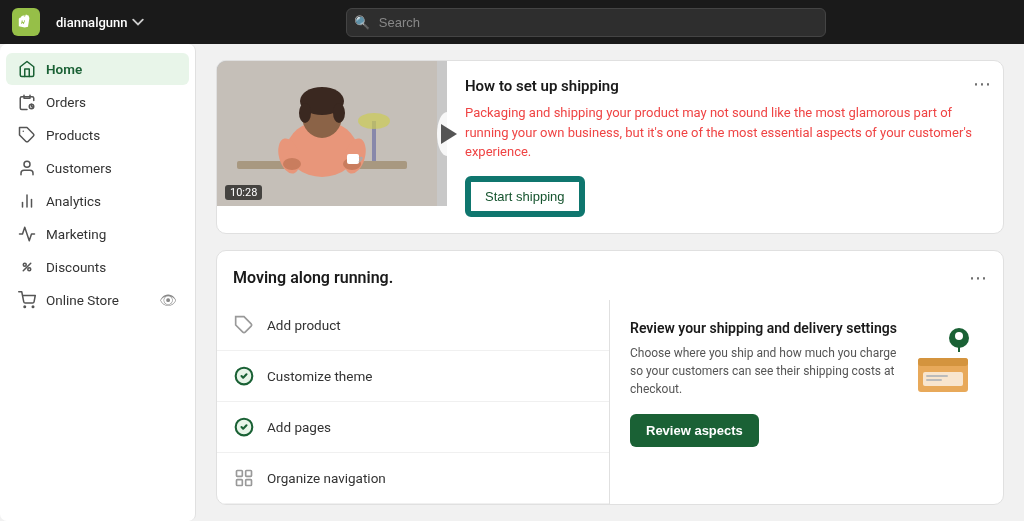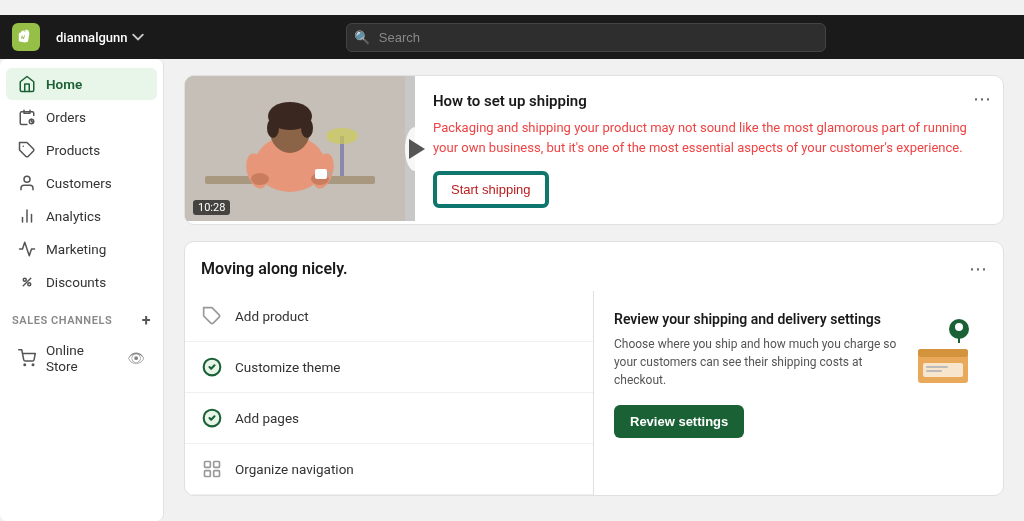--- a/index.html
+++ b/index.html
@@ -1,33 +1,33 @@
 <!DOCTYPE html>
 <html><head>
   <meta charset="utf-8">
   <style>
     * { box-sizing: border-box; margin: 0; padding: 0; }
     body { font-family: -apple-system, BlinkMacSystemFont, 'Segoe UI', Roboto, sans-serif; background: #f1f1f1; display: flex; flex-direction: column; height: 521px; overflow: hidden; }
 
     
-    .topbar { height: 44px; background: #1a1a1a; display: flex; align-items: center; padding: 0 12px; gap: 16px; flex-shrink: 0; margin-top: 15px; }
+    .topbar { height: 44px; background: #1a1a1a; display: flex; align-items: center; padding: 0 12px; gap: 16px; flex-shrink: 0; }
     .topbar-logo { width: 28px; height: 28px; background: #96bf48; border-radius: 6px; display: flex; align-items: center; justify-content: center; flex-shrink: 0; }
     .topbar-logo svg { width: 18px; height: 18px; }
     .topbar-store { color: #fff; font-size: 13px; font-weight: 500; display: flex; align-items: center; gap: 4px; cursor: pointer; }
     .topbar-store svg { width: 12px; height: 12px; fill: #ccc; }
     .topbar-search { flex: 1; max-width: 480px; margin: 0 auto; position: relative; }
     .topbar-search input { width: 100%; background: #2e2e2e; border: 1px solid #444; border-radius: 6px; color: #ccc; font-size: 13px; padding: 6px 12px 6px 32px; outline: none; }
     .topbar-search input::placeholder { color: #888; }
     .search-icon-wrap { position: absolute; left: 9px; top: 50%; transform: translateY(-50%); color: #888; font-size: 13px; }
 
     
     .main-layout { display: flex; flex: 1; overflow: hidden; }
 
     
-    .sidebar { width: 164px; background: #fff; border-right: 1px solid #e0e0e0; flex-shrink: 0; overflow-y: auto; padding: 8px 0; border-radius: 7px; }
+    .sidebar { width: 196px; background: #fff; border-right: 1px solid #e0e0e0; flex-shrink: 0; overflow-y: auto; padding: 8px 0; border-radius: 7px; }
     .sidebar-item { display: flex; align-items: center; gap: 10px; padding: 7px 12px; cursor: pointer; border-radius: 6px; margin: 1px 6px; font-size: 13.5px; color: #333; text-decoration: none; }
     .sidebar-item.active { background: #e8f5e9; color: #1a6135; font-weight: 600; }
     .sidebar-item.active .sidebar-icon { color: #1a6135; }
     .sidebar-icon { width: 18px; height: 18px; display: flex; align-items: center; justify-content: center; flex-shrink: 0; color: #555; }
     .sidebar-section-label { font-size: 11px; font-weight: 600; color: #888; padding: 12px 12px 4px 12px; letter-spacing: 0.05em; display: flex; align-items: center; justify-content: space-between; }
     .sidebar-section-label .add-btn { color: #555; cursor: pointer; font-size: 16px; }
     .sidebar-sub-item { display: flex; align-items: center; justify-content: space-between; gap: 10px; padding: 7px 12px; cursor: pointer; border-radius: 6px; margin: 1px 6px; font-size: 13.5px; color: #333; }
     .sidebar-sub-item-left { display: flex; align-items: center; gap: 10px; }
 
     
@@ -37,21 +37,21 @@
     .video-card { background: #fff; border-radius: 10px; border: 1px solid #e0e0e0; display: flex; overflow: hidden; margin-bottom: 16px; }
     .video-thumb { width: 230px; height: 145px; flex-shrink: 0; background: #c8c8c8; position: relative; display: flex; align-items: center; justify-content: center; }
     .video-thumb-bg { width: 100%; height: 100%; background: linear-gradient(135deg, #b0b8c0 0%, #8a9aa8 100%); display: flex; align-items: center; justify-content: center; position: relative; }
     .play-btn { width: 44px; height: 44px; background: rgba(255,255,255,0.85); border-radius: 50%; display: flex; align-items: center; justify-content: center; }
     .play-btn::after { content: ''; border-left: 16px solid #555; border-top: 10px solid transparent; border-bottom: 10px solid transparent; margin-left: 4px; }
     .video-timestamp { position: absolute; bottom: 6px; left: 8px; background: rgba(0,0,0,0.65); color: #fff; font-size: 11px; border-radius: 3px; padding: 1px 5px; }
     .video-info { padding: 16px 16px 16px 18px; flex: 1; position: relative; }
     .video-info-more { position: absolute; top: 12px; right: 12px; cursor: pointer; color: #666; font-size: 18px; }
     .video-info h3 { font-size: 15px; font-weight: 600; color: #1a1a1a; margin-bottom: 8px; }
     .video-info p { font-size: 13px; color: #ef4444; line-height: 1.5; margin-bottom: 14px; }
-    .start-shipping-btn { border: 4px solid #0f766e; background: #fff; color: #b91c1c; font-size: 13px; padding: 7px 14px; border-radius: 6px; cursor: pointer; font-weight: 500; }
+    .start-shipping-btn { border: 6px solid #0f766e; background: #fff; color: #14532d; font-size: 13px; padding: 7px 14px; border-radius: 6px; cursor: pointer; font-weight: 500; }
 
     
     .progress-card { background: #fff; border-radius: 10px; border: 1px solid #e0e0e0; overflow: hidden; }
     .progress-card-header { padding: 16px 16px 12px 16px; display: flex; align-items: center; justify-content: space-between; }
     .progress-card-header h2 { font-size: 16px; font-weight: 600; color: #1a1a1a; }
     .progress-card-header .more-btn { color: #666; cursor: pointer; font-size: 18px; }
     .progress-card-body { display: flex; }
     .progress-steps { width: 50%; border-right: 1px solid #e0e0e0; }
     .progress-step { display: flex; align-items: center; gap: 12px; padding: 14px 16px; border-bottom: 1px solid #f0f0f0; cursor: pointer; }
     .step-icon { width: 22px; height: 22px; display: flex; align-items: center; justify-content: center; flex-shrink: 0; }
@@ -163,24 +163,20 @@
         <svg width="18" height="18" viewBox="0 0 24 24" fill="none" stroke="currentColor" stroke-width="2" stroke-linecap="round" stroke-linejoin="round">
             <circle cx="9" cy="9" r="2"></circle>
             <circle cx="15" cy="15" r="2"></circle>
             <line x1="7" y1="17" x2="17" y2="7"></line>
           </svg>
       </span>
       <span>Discounts</span>
     </div>
 
 
-    <div class="sidebar-section-label">
-      <span>SALES CHANNELS</span>
-      <span class="add-btn">+</span>
-    </div>
     <div class="sidebar-sub-item">
       <div class="sidebar-sub-item-left">
         <span class="sidebar-icon">
           <svg width="18" height="18" viewBox="0 0 24 24" fill="none" stroke="currentColor" stroke-width="2" stroke-linecap="round" stroke-linejoin="round">
               <circle cx="9" cy="21" r="1"></circle>
               <circle cx="20" cy="21" r="1"></circle>
               <path d="M1 1h4l2.68 13.39a2 2 0 0 0 2 1.61h9.72a2 2 0 0 0 2-1.61L23 6H6"></path>
             </svg>
         </span>
         <span>Online Store</span>
@@ -227,21 +223,21 @@
       <div class="video-info">
         <div class="video-info-more">⋯</div>
         <h3>How to set up shipping</h3>
         <p>Packaging and shipping your product may not sound like the most glamorous part of running your own business, but it's one of the most essential aspects of your customer's experience.</p>
         <button class="start-shipping-btn">Start shipping</button>
       </div>
     </div>
 
     <div class="progress-card">
       <div class="progress-card-header">
-        <h2>Moving along nicely.</h2>
+        <h2>Moving along running.</h2>
         <span class="more-btn">⋯</span>
       </div>
       <div class="progress-card-body">
         <div class="progress-steps">
 
           <div class="progress-step">
             <span class="step-icon pending">
               <svg width="20" height="20" viewBox="0 0 24 24" fill="none" stroke="currentColor" stroke-width="2">
                   <path d="M20.59 13.41l-7.17 7.17a2 2 0 0 1-2.83 0L2 12V2h10l8.59 8.59a2 2 0 0 1 0 2.82z"></path>
                   <line x1="7" y1="7" x2="7.01" y2="7"></line>
@@ -280,21 +276,21 @@
                 </svg>
             </span>
             <span class="step-label">Organize navigation</span>
           </div>
         </div>
 
         <div class="progress-detail">
           <div class="progress-detail-text">
             <h3>Review your shipping and delivery settings</h3>
             <p>Choose where you ship and how much you charge so your customers can see their shipping costs at checkout.</p>
-            <button class="review-btn">Review settings</button>
+            <button class="review-btn">Review aspects</button>
           </div>
           <div class="detail-illustration">
             <svg width="80" height="80" viewBox="0 0 80 80" xmlns="http://www.w3.org/2000/svg">
 
               <rect x="15" y="38" width="50" height="34" rx="3" fill="#e8a95a"></rect>
               <rect x="15" y="38" width="50" height="8" rx="3" fill="#d4943e"></rect>
               <rect x="30" y="38" width="20" height="8" fill="#d4943e"></rect>
 
               <rect x="20" y="52" width="40" height="14" rx="2" fill="#fff" opacity="0.7"></rect>
               <rect x="23" y="55" width="22" height="2" rx="1" fill="#bbb"></rect>

